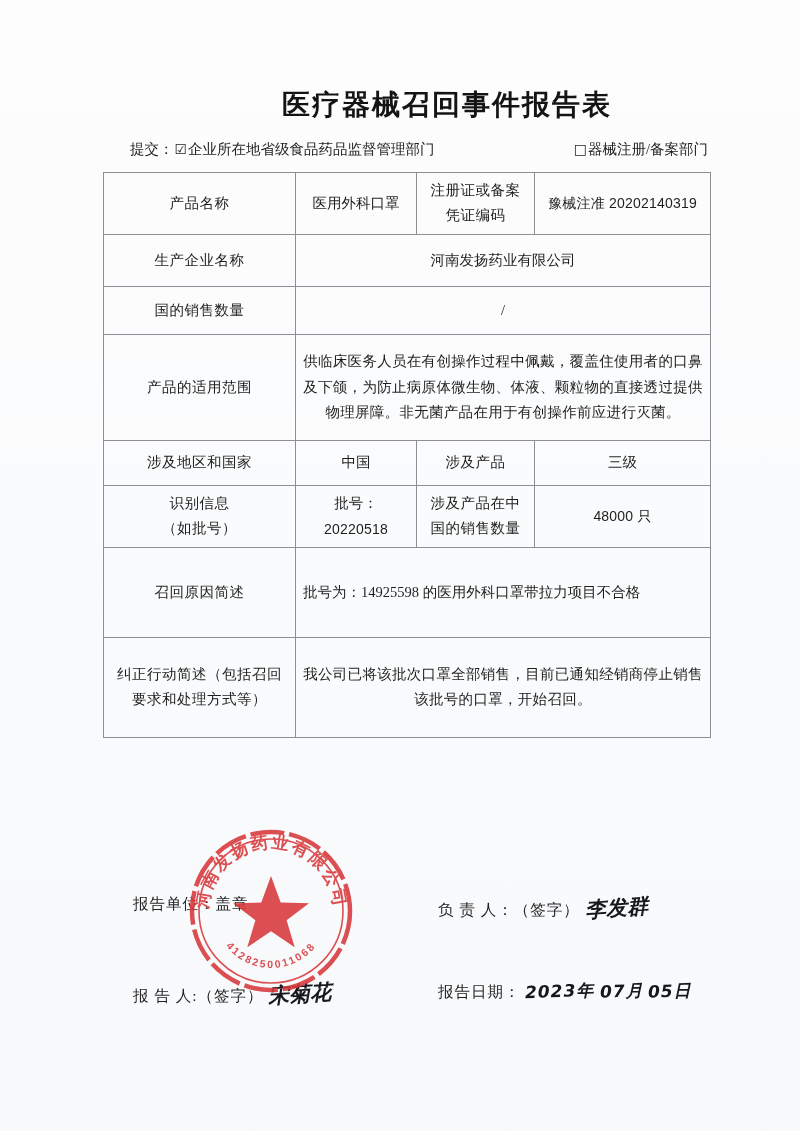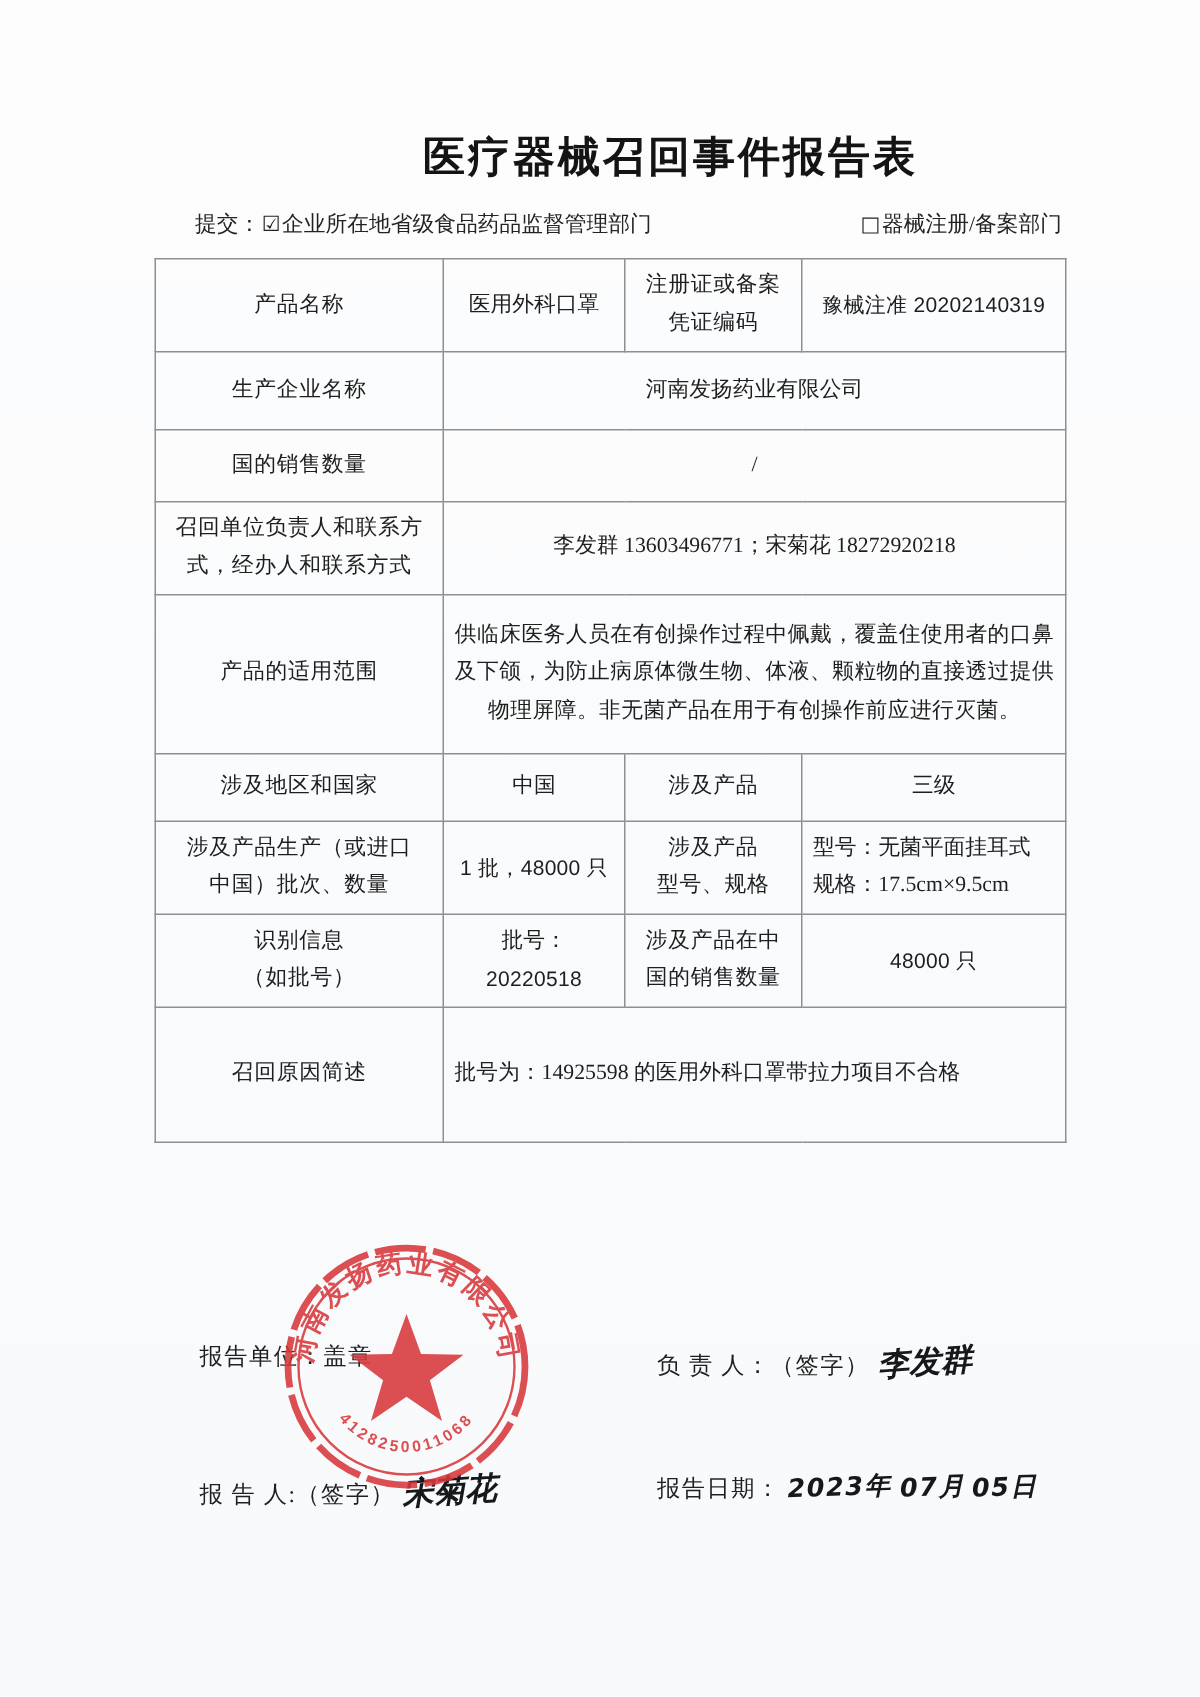--- a/index.html
+++ b/index.html
@@ -204,55 +204,33 @@
       <tr style="height:52px">
         <td class="lbl">生产企业名称</td>
         <td class="val-c" colspan="3">河南发扬药业有限公司</td>
       </tr>
 
       <tr style="height:48px">
         <td class="lbl">国的销售数量</td>
         <td class="val-c" colspan="3">/</td>
       </tr>
 
-      <tr style="height:58px">
-        <td class="lbl two-line">
-          <div>召回单位负责人和联系方</div>
-          <div>式，经办人和联系方式</div>
-        </td>
-        <td class="val-c" colspan="3">李发群 13603496771；宋菊花 18272920218</td>
-      </tr>
 
       <tr style="height:106px">
         <td class="lbl">产品的适用范围</td>
         <td class="para" colspan="3">供临床医务人员在有创操作过程中佩戴，覆盖住使用者的口鼻及下颌，为防止病原体微生物、体液、颗粒物的直接透过提供物理屏障。非无菌产品在用于有创操作前应进行灭菌。</td>
       </tr>
 
       <tr style="height:45px">
         <td class="lbl">涉及地区和国家</td>
         <td class="val-c">中国</td>
         <td class="lbl">涉及产品</td>
         <td class="val-c">三级</td>
       </tr>
 
-      <tr style="height:62px">
-        <td class="lbl two-line">
-          <div>涉及产品生产（或进口</div>
-          <div>中国）批次、数量</div>
-        </td>
-        <td class="val-c num">1 批，48000 只</td>
-        <td class="lbl two-line">
-          <div>涉及产品</div>
-          <div>型号、规格</div>
-        </td>
-        <td class="val-l two-line">
-          <div>型号：无菌平面挂耳式</div>
-          <div>规格：17.5cm×9.5cm</div>
-        </td>
-      </tr>
 
       <tr style="height:62px">
         <td class="lbl two-line">
           <div>识别信息</div>
           <div>（如批号）</div>
         </td>
         <td class="val-c two-line">
           <div>批号：</div>
           <div class="num">20220518</div>
         </td>
@@ -261,20 +239,27 @@
           <div>国的销售数量</div>
         </td>
         <td class="val-c num">48000 只</td>
       </tr>
 
       <tr style="height:90px">
         <td class="lbl">召回原因简述</td>
         <td class="val-l" colspan="3">批号为：14925598 的医用外科口罩带拉力项目不合格</td>
       </tr>
 
+      <tr style="height:100px">
+        <td class="lbl two-line">
+          <div>纠正行动简述（包括召回</div>
+          <div>要求和处理方式等）</div>
+        </td>
+        <td class="para" colspan="3">我公司已将该批次口罩全部销售，目前已通知经销商停止销售该批号的口罩，开始召回。</td>
+      </tr>
     </tbody>
   </table>
 
   <div class="sign-area">
     <div class="sign-line s1">
       <span>报告单位：盖章</span>
     </div>
 
     <div class="sign-line s2">
       <span>负 责 人：（签字）</span>

